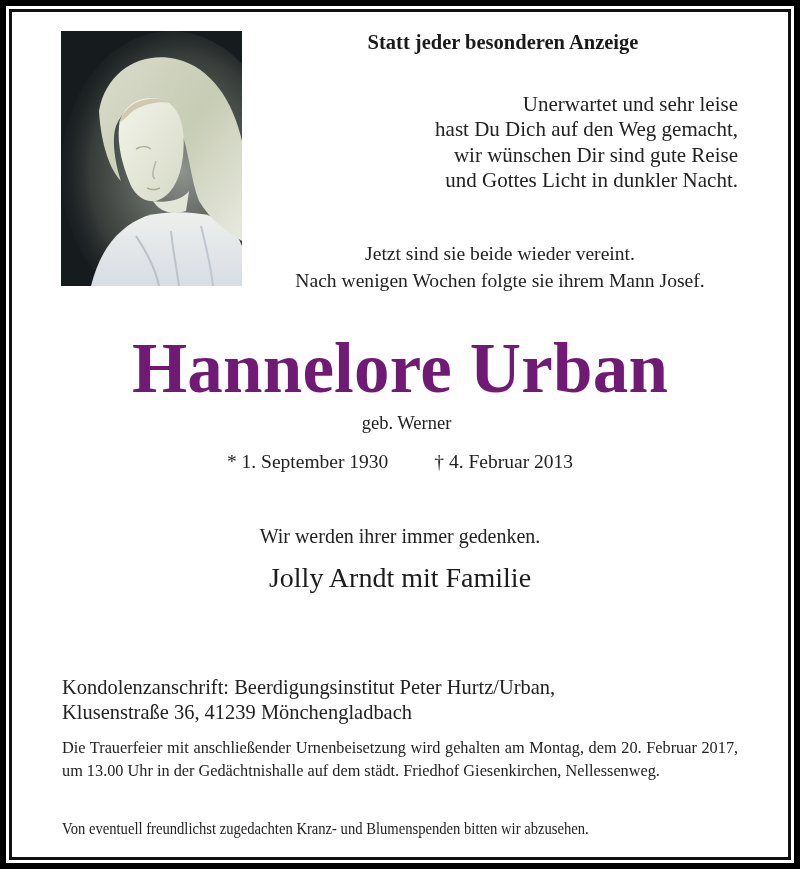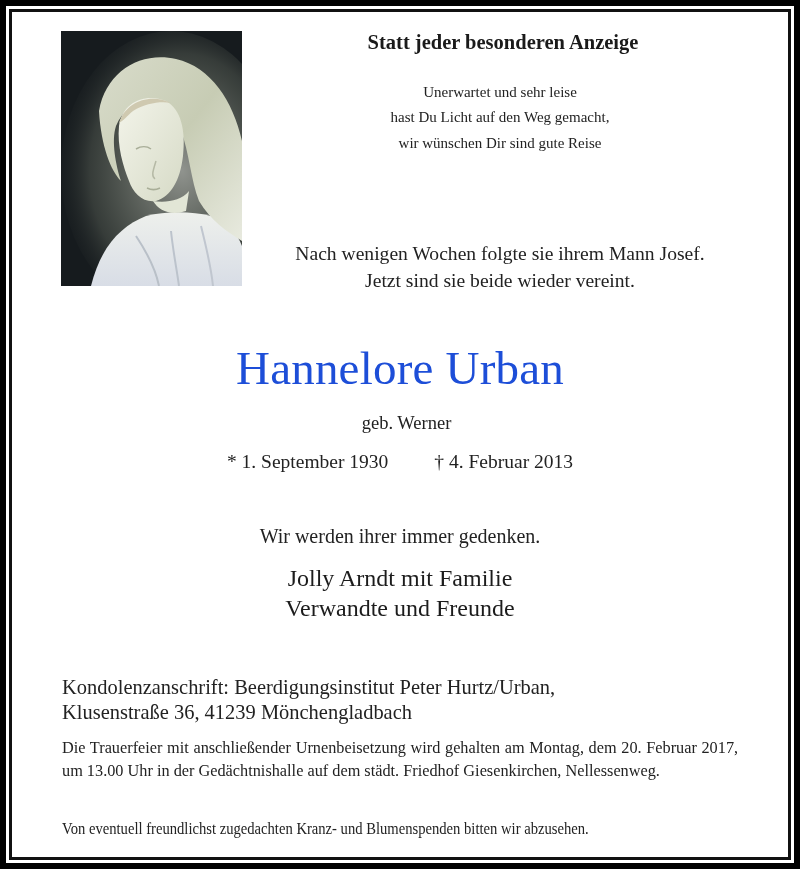--- a/index.html
+++ b/index.html
@@ -46,44 +46,44 @@
     left: 265px; width: 476px;
     top: 31px;
     text-align: center;
     font-weight: bold;
     font-size: 20.5px;
     color: #1a1a1a;
   }
   .poem {
     position: absolute;
     left: 262px; width: 476px;
-    top: 80px;
-    text-align: center;
-    font-size: 15px;
+    top: 92px;
+    text-align: right;
+    font-size: 21px;
     line-height: 25.3px;
     color: #222;
   }
   .poem div { white-space: nowrap; }
   .reunion {
     position: absolute;
     left: 240px; width: 520px;
     top: 240px;
     text-align: center;
     font-size: 19.6px;
     line-height: 27px;
     color: #222;
   }
   .reunion div { white-space: nowrap; }
 
   .name {
     top: 328px;
-    font-weight: normal;
-    font-size: 47px;
+    font-weight: bold;
+    font-size: 71px;
     line-height: 80px;
-    color: #1d4ed8;
+    color: #701a75;
     letter-spacing: 0.2px;
   }
   .born-name {
     top: 411px;
     font-size: 18.5px;
     line-height: 24px;
     color: #222;
     padding-left: 13px;
   }
   .dates {
@@ -96,21 +96,21 @@
   .dates .gap { width: 46px; }
 
   .remember {
     top: 523px;
     font-size: 20px;
     line-height: 26px;
     color: #222;
   }
   .family {
     top: 563px;
-    font-size: 24px;
+    font-size: 28px;
     line-height: 30px;
     color: #1c1c1c;
   }
   .family div { white-space: nowrap; }
 
   .condolence {
     position: absolute;
     left: 62px; top: 674px;
     font-size: 22px;
     line-height: 25px;
@@ -190,40 +190,40 @@
     <path d="M86 157 C90 159 95 159 99 157" stroke="#a9ae98" stroke-width="1.5" fill="none"></path>
 
     <path d="M92 170 C98 180 110 185 125 180 L128 160 C120 170 105 172 92 170 Z" fill="#e2e6d6"></path>
   </svg>
 </div>
 
 <div class="header-line">Statt jeder besonderen Anzeige</div>
 
 <div class="poem">
   <div>Unerwartet und sehr leise</div>
-  <div>hast Du Licht auf den Weg gemacht,</div>
+  <div>hast Du Dich auf den Weg gemacht,</div>
   <div>wir wünschen Dir sind gute Reise</div>
+  <div>und Gottes Licht in dunkler Nacht.</div>
 </div>
 
 <div class="reunion">
+  <div>Jetzt sind sie beide wieder vereint.</div>
   <div>Nach wenigen Wochen folgte sie ihrem Mann Josef.</div>
-  <div>Jetzt sind sie beide wieder vereint.</div>
 </div>
 
 <div class="abs name">Hannelore Urban</div>
 <div class="abs born-name">geb. Werner</div>
 <div class="abs dates">
   <span>* 1. September 1930</span><span class="gap"></span><span>† 4. Februar 2013</span>
 </div>
 
 <div class="abs remember">Wir werden ihrer immer gedenken.</div>
 
 <div class="abs family">
   <div>Jolly Arndt mit Familie</div>
-  <div>Verwandte und Freunde</div>
 </div>
 
 <div class="condolence">
   <div>Kondolenzanschrift: Beerdigungsinstitut Peter Hurtz/Urban,</div>
   <div>Klusenstraße 36, 41239 Mönchengladbach</div>
 </div>
 
 <div class="ceremony">Die Trauerfeier mit anschließender Urnenbeisetzung wird gehalten am Montag, dem 20. Februar 2017, um 13.00 Uhr in der Gedächtnishalle auf dem städt. Friedhof Giesenkirchen, Nellessenweg.</div>
 
 <div class="wreath">Von eventuell freundlichst zugedachten Kranz- und Blumenspenden bitten wir abzusehen.</div>

